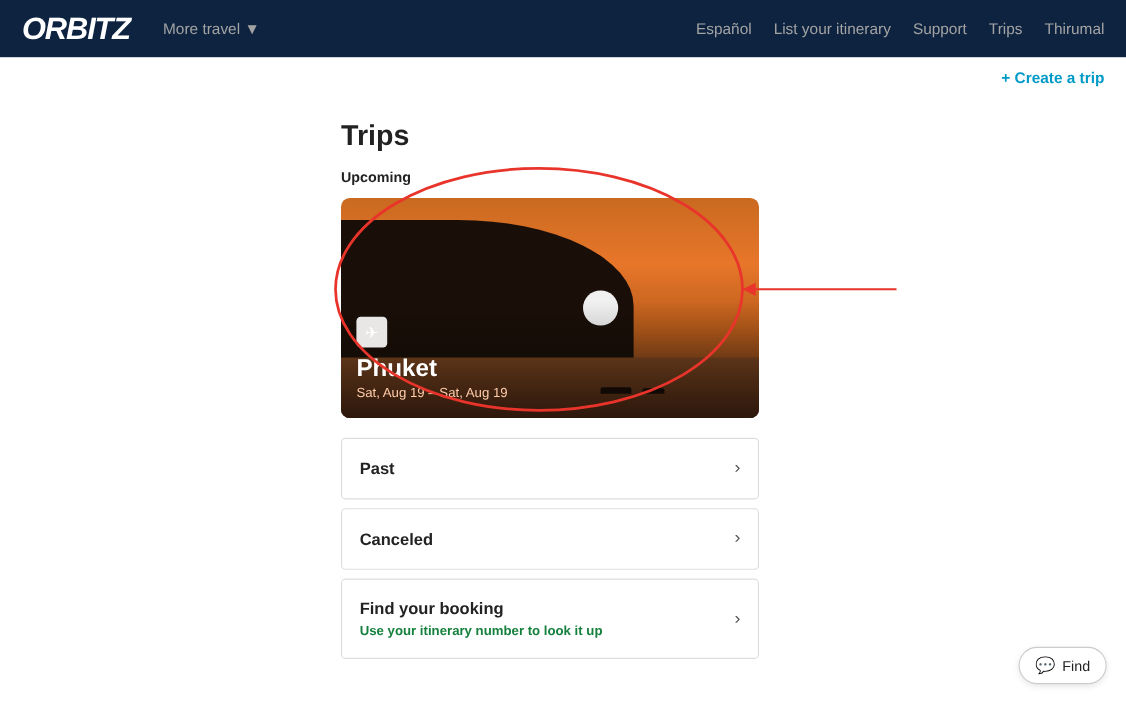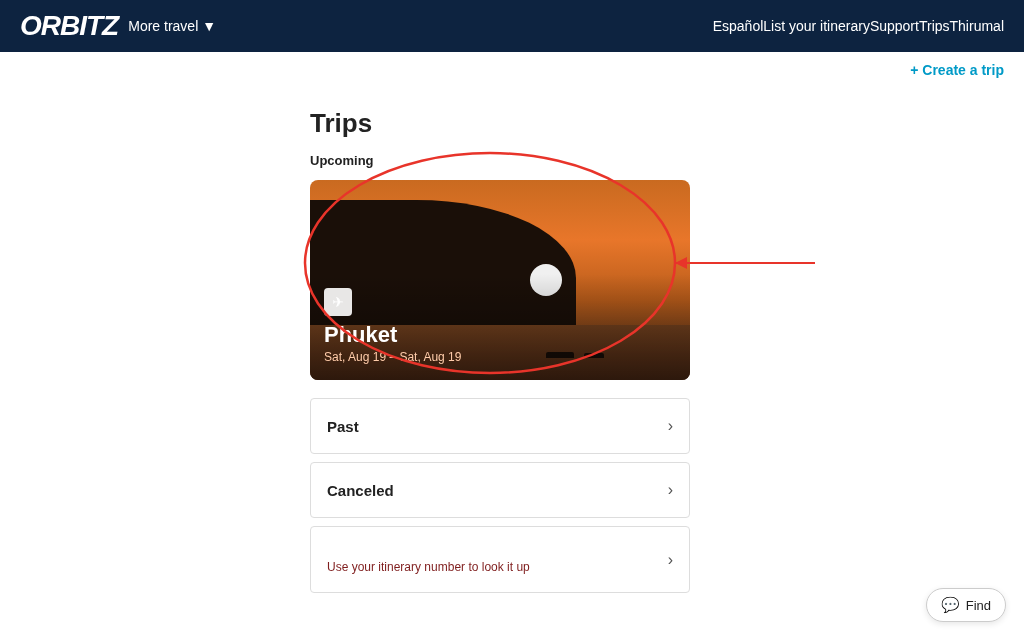--- a/index.html
+++ b/index.html
@@ -5,32 +5,33 @@
     * { margin: 0; padding: 0; box-sizing: border-box; }
     body { font-family: Arial, sans-serif; background: #fff; width: 1024px; height: 640px; overflow: hidden; }
 
     
     .header {
       background: #0d2340;
       height: 52px;
       display: flex;
       align-items: center;
       padding: 0 20px;
+      gap: 20px;
     }
     .logo {
       color: #fff;
       font-size: 28px;
       font-weight: 900;
       font-style: italic;
       letter-spacing: -1px;
       margin-right: 10px;
     }
     .logo span { color: #fff; }
     .nav-link {
-      color: #ffffff;
+      color: #a3a3a3;
       font-size: 14px;
       cursor: pointer;
       display: flex;
       align-items: center;
       gap: 4px;
     }
     .nav-spacer { flex: 1; }
     .get-app-btn {
       border: 1.5px solid #cdd8e6;
       color: #cdd8e6;
@@ -197,22 +198,23 @@
       gap: 40px;
     }
     .list-item-left { display: flex; flex-direction: column; }
     .list-item-title {
       font-size: 15px;
       font-weight: 600;
       color: #222;
     }
     .list-item-sub {
       font-size: 12px;
-      color: #7f1d1d;
-      margin-top: 15px;
+      color: #15803d;
+      margin-top: 4px;
+      font-weight: bold;
     }
     .chevron {
       font-size: 16px;
       color: #555;
       font-weight: 300;
     }
 
     
     .help-btn {
       position: fixed;
@@ -311,20 +313,21 @@
       <span class="chevron">›</span>
     </div>
     <div class="list-item">
       <div class="list-item-left">
         <span class="list-item-title">Canceled</span>
       </div>
       <span class="chevron">›</span>
     </div>
     <div class="list-item">
       <div class="list-item-left">
+        <span class="list-item-title">Find your booking</span>
         <span class="list-item-sub">Use your itinerary number to look it up</span>
       </div>
       <span class="chevron">›</span>
     </div>
   </div>
 </div>
 
 <svg class="annotation-svg" viewBox="0 0 600 260">
 
   <ellipse cx="230" cy="115" rx="185" ry="110" fill="none" stroke="#e8342a" stroke-width="2.5" stroke-dasharray="none"></ellipse>

